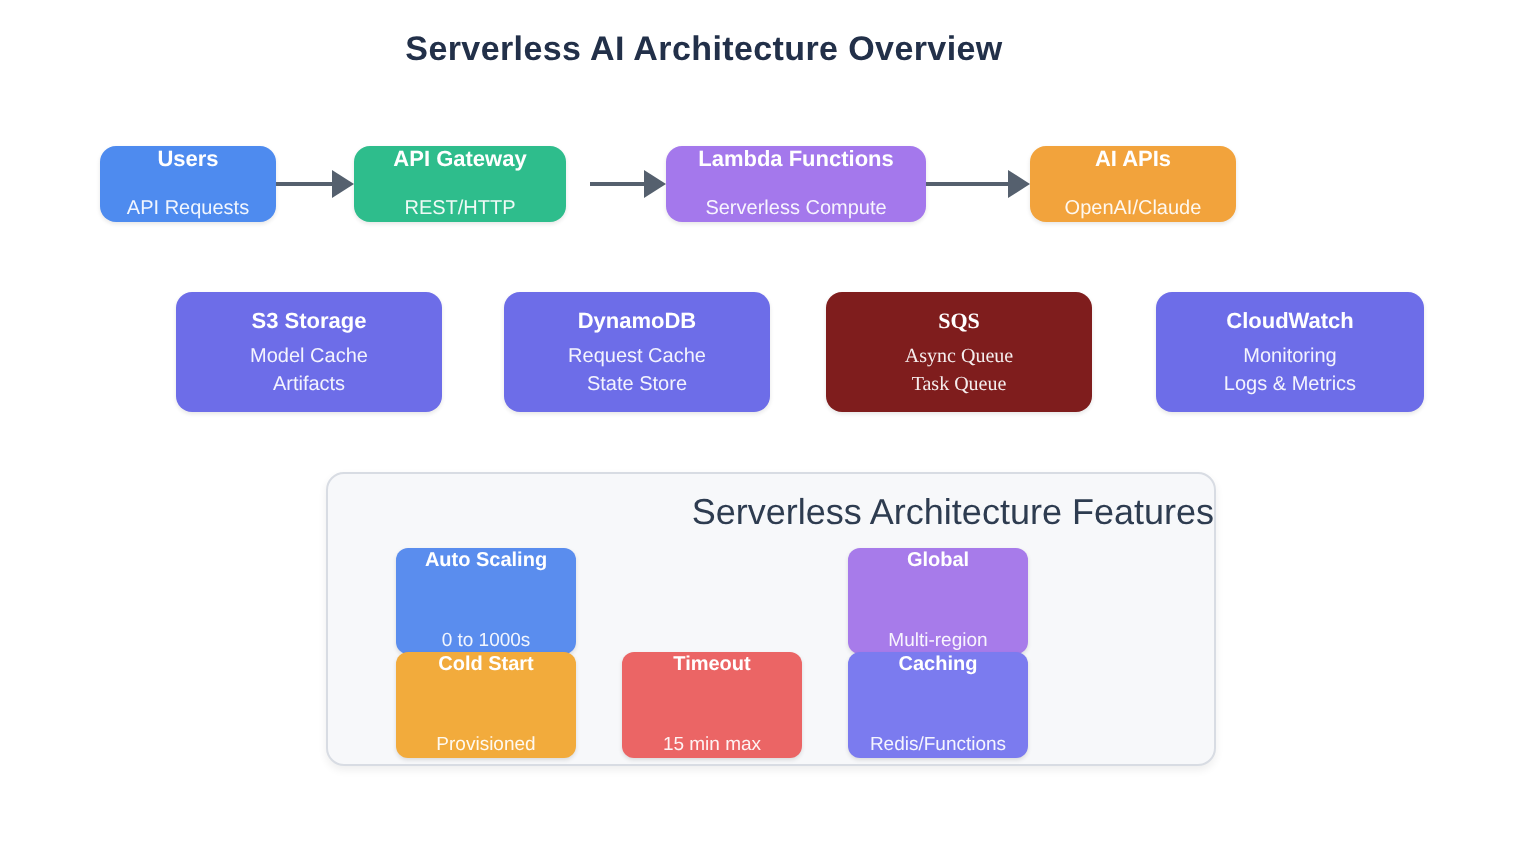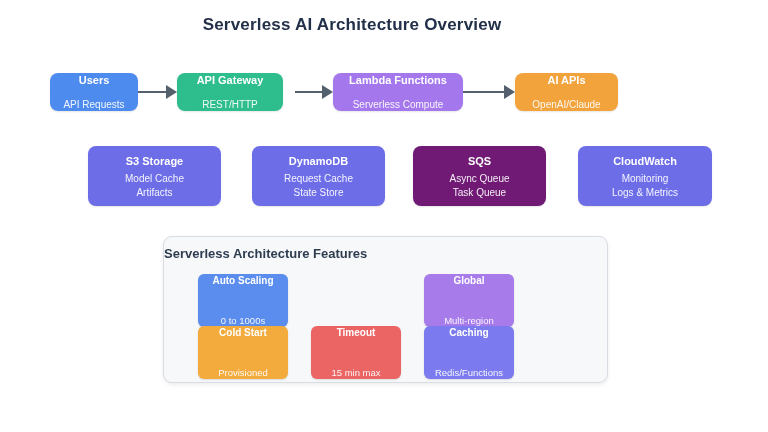--- a/index.html
+++ b/index.html
@@ -57,21 +57,21 @@
   .s-4 { left: 578px; width: 134px; }
 
   
   .features-panel {
     position: absolute; left: 163px; top: 236px; width: 445px; height: 147px;
     background: #F7F8FA; border: 1px solid #D8DCE3; border-radius: 9px;
     box-shadow: 0 2px 4px rgba(0,0,0,0.07);
   }
   .features-title {
     position: absolute; top: 9px; left: 0; width: 100%;
-    text-align: left; font-size: 13px; font-weight: bold; color: #2E3C50;
+    text-align: right; font-size: 18px; font-weight: normal; color: #2E3C50;
   }
   .feature-card {
     position: absolute; width: 90px; height: 53px; border-radius: 6px;
     display: flex; flex-direction: column; justify-content: center; align-items: center;
     color: #ffffff; box-shadow: 0 1px 2px rgba(0,0,0,0.12); gap: 27px;
   }
   .feature-card .fc-title { font-size: 10px; font-weight: bold; line-height: 1.4; }
   .feature-card .fc-sub { font-size: 9.5px; color: rgba(255,255,255,0.92); line-height: 1.3; }
   .fc-1 { left: 34px;  top: 37px; }
   .fc-2 { left: 147px; top: 37px; }
@@ -127,21 +127,21 @@
     <div class="svc-line">Model Cache</div>
     <div class="svc-line">Artifacts</div>
   </div>
 
   <div class="service-box s-2" style="background-color: rgb(109, 109, 232);">
     <div class="svc-title">DynamoDB</div>
     <div class="svc-line">Request Cache</div>
     <div class="svc-line">State Store</div>
   </div>
 
-  <div class="service-box s-3" style="background-color: #701a75;">
+  <div class="service-box s-3" style="background-color: #7f1d1d; font-family: Liberation Serif, serif;">
     <div class="svc-title">SQS</div>
     <div class="svc-line">Async Queue</div>
     <div class="svc-line">Task Queue</div>
   </div>
 
   <div class="service-box s-4" style="background-color: rgb(109, 109, 232);">
     <div class="svc-title">CloudWatch</div>
     <div class="svc-line">Monitoring</div>
     <div class="svc-line">Logs &amp; Metrics</div>
   </div>

